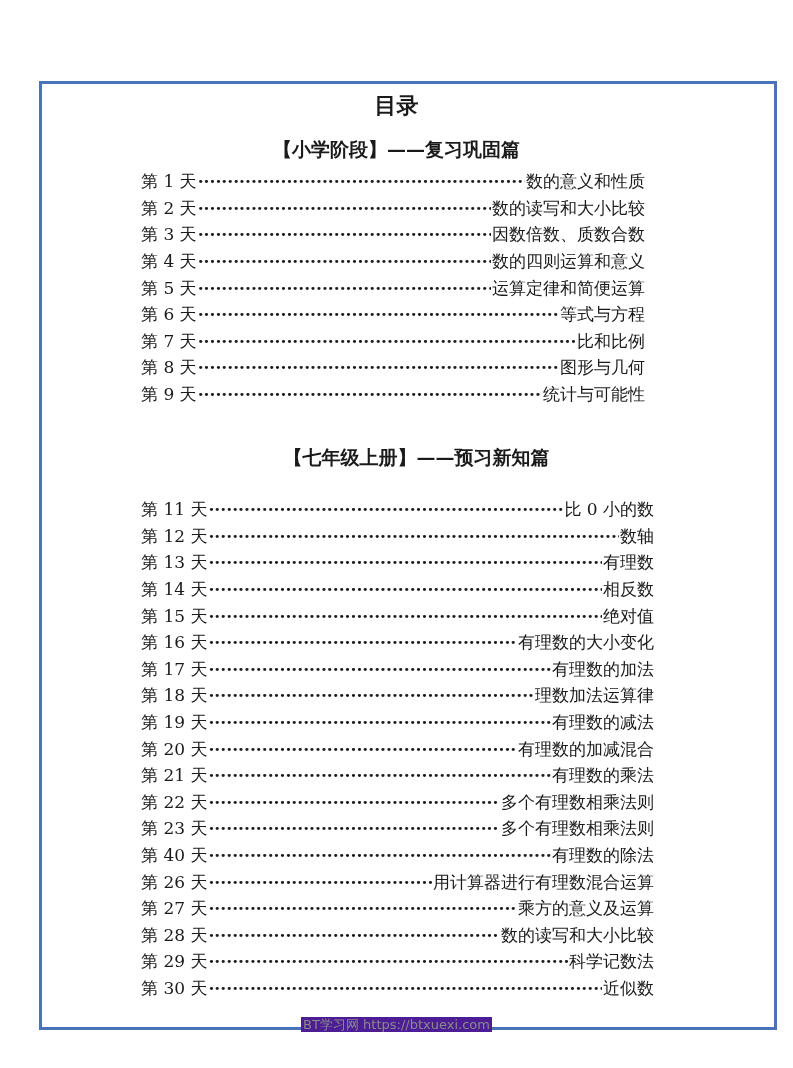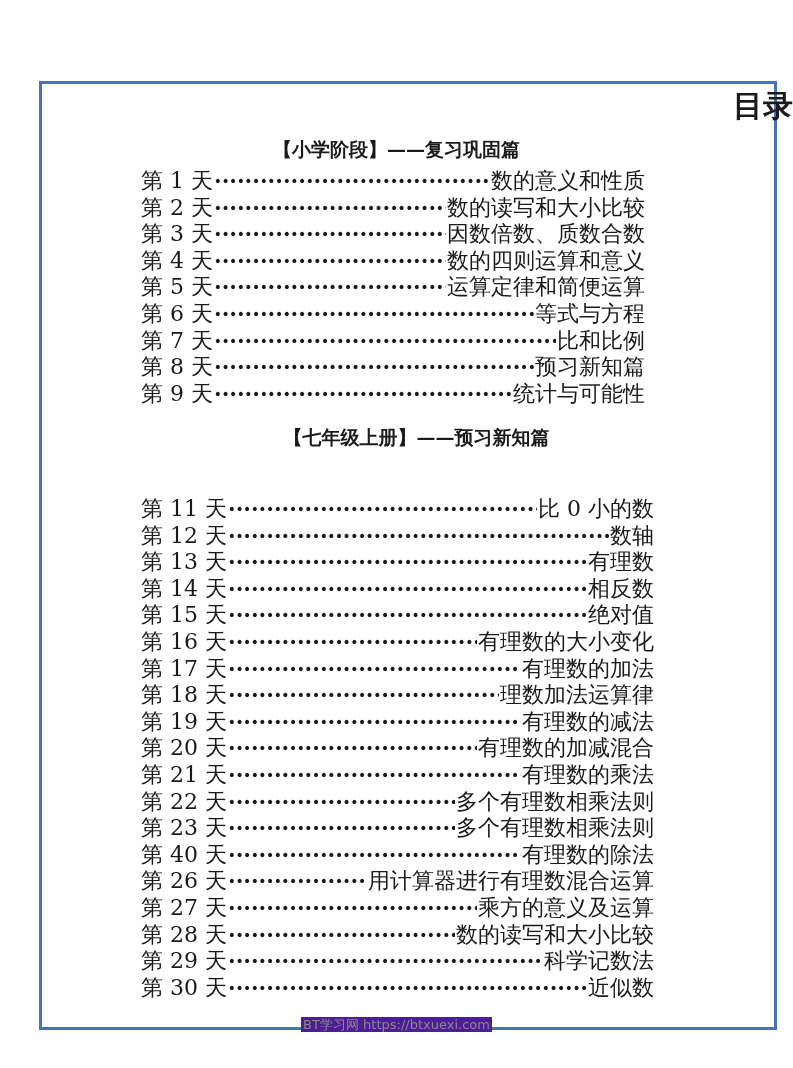--- a/index.html
+++ b/index.html
@@ -1,27 +1,27 @@
 <!DOCTYPE html>
 <html><head>
   <meta charset="utf-8">
   <style>
     html, body { margin: 0; padding: 0; background: #ffffff; }
     body { width: 793px; height: 1068px; position: relative; overflow: hidden;
            font-family: "DejaVu Serif", "Liberation Serif", serif; color: #1a1a1a; }
     .frame { position: absolute; left: 39px; top: 81px; width: 732px; height: 943px;
              border: 3px solid #4a72b8; }
-    .title { position: absolute; left: 0; right: 0; top: 86px; text-align: right;
+    .title { position: absolute; left: 0; right: 0; top: 86px; text-align: center;
              font-family: "DejaVu Sans", "Liberation Sans", sans-serif;
-             font-size: 30px; font-weight: bold; line-height: 40px; }
+             font-size: 22px; font-weight: bold; line-height: 40px; }
     .section-title { position: absolute; left: 0; right: 0; text-align: center;
              font-size: 19px; font-weight: bold; line-height: 26px; }
     .toc-list { position: absolute; left: 141px; width: 504px; }
     .toc-list.s2 { width: 513px; }
-    .toc-row { height: 26.6px; display: flex; align-items: flex-start; font-size: 22px;
+    .toc-row { height: 26.6px; display: flex; align-items: center; font-size: 17px;
                line-height: 26px; white-space: nowrap; }
     .toc-day { flex: 0 0 auto; }
     .toc-dots { flex: 1 1 auto; overflow: hidden; height: 26px; position: relative; margin: 0 1px; }
     .toc-dots::before { content: "································································································································";
                         position: absolute; left: 0; top: 0; letter-spacing: 0px; font-weight: bold; }
     .toc-topic { flex: 0 0 auto; }
     .footer { position: absolute; left: 0; right: 0; top: 1016px; text-align: center;
               font-family: "DejaVu Sans", "Liberation Sans", sans-serif; font-size: 13px;
               color: #8a8a8a; line-height: 18px; }
     .footer span { background: #4c1d95; padding: 0 2px; }
@@ -67,30 +67,30 @@
       <span class="toc-topic">等式与方程</span>
     </div>
   <div class="toc-row">
       <span class="toc-day">第 7 天</span>
       <span class="toc-dots"></span>
       <span class="toc-topic">比和比例</span>
     </div>
   <div class="toc-row">
       <span class="toc-day">第 8 天</span>
       <span class="toc-dots"></span>
-      <span class="toc-topic">预习新知篇</span>
+      <span class="toc-topic">图形与几何</span>
     </div>
   <div class="toc-row">
       <span class="toc-day">第 9 天</span>
       <span class="toc-dots"></span>
       <span class="toc-topic">统计与可能性</span>
     </div>
 </div>
 
-<div class="section-title" style="top:424px;padding-left:40px;">【七年级上册】——预习新知篇</div>
+<div class="section-title" style="top:444px;padding-left:40px;">【七年级上册】——预习新知篇</div>
 
 <div class="toc-list s2" style="top:496px;">
   <div class="toc-row">
       <span class="toc-day">第 11 天</span>
       <span class="toc-dots"></span>
       <span class="toc-topic">比 0 小的数</span>
     </div>
   <div class="toc-row">
       <span class="toc-day">第 12 天</span>
       <span class="toc-dots"></span>

